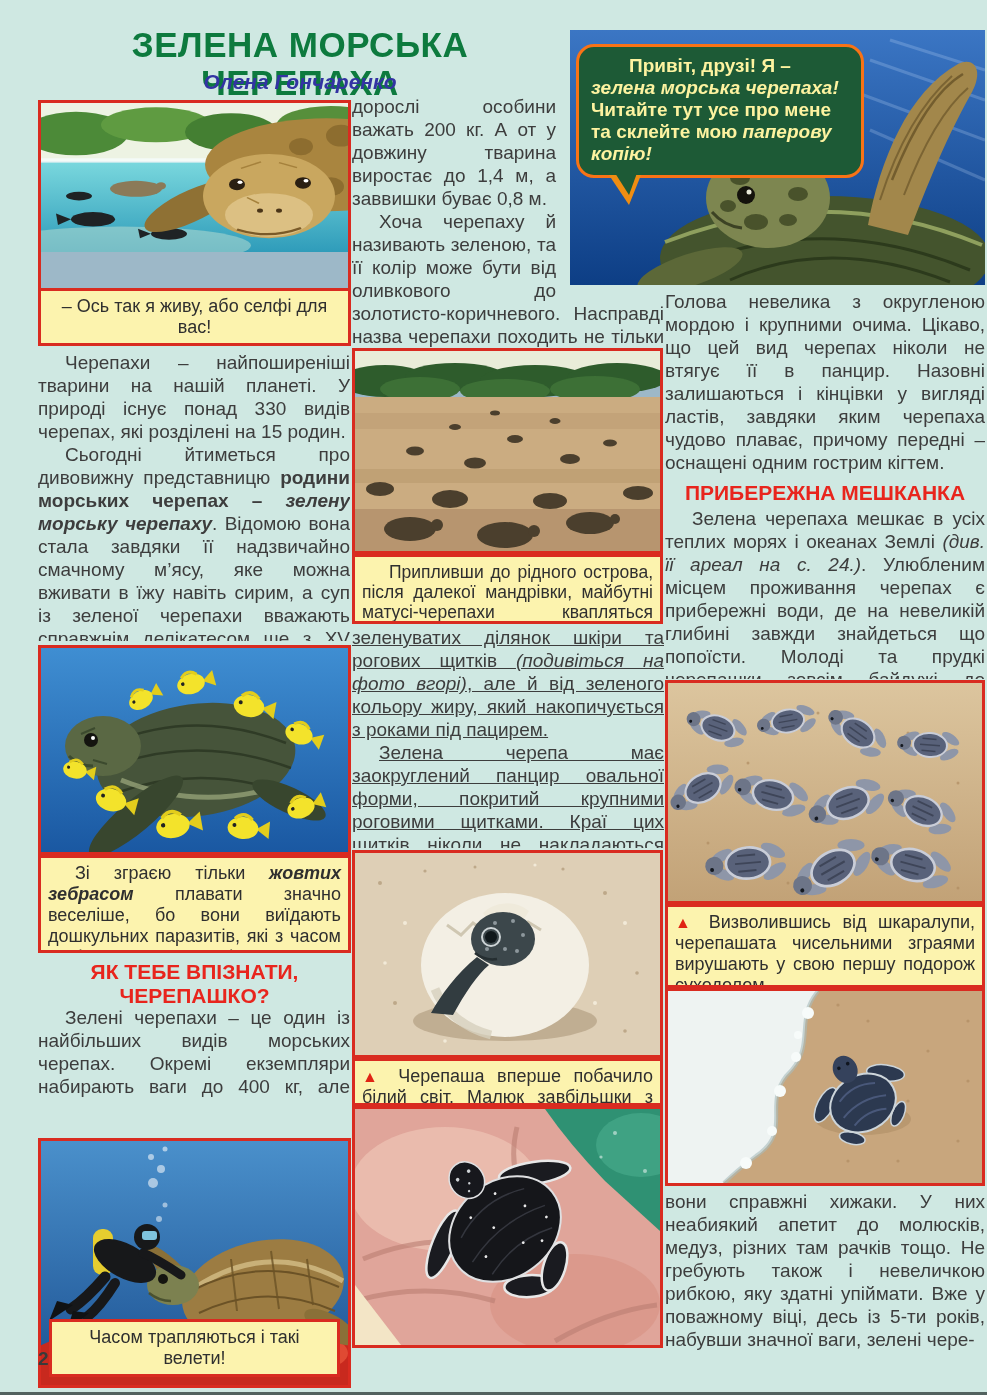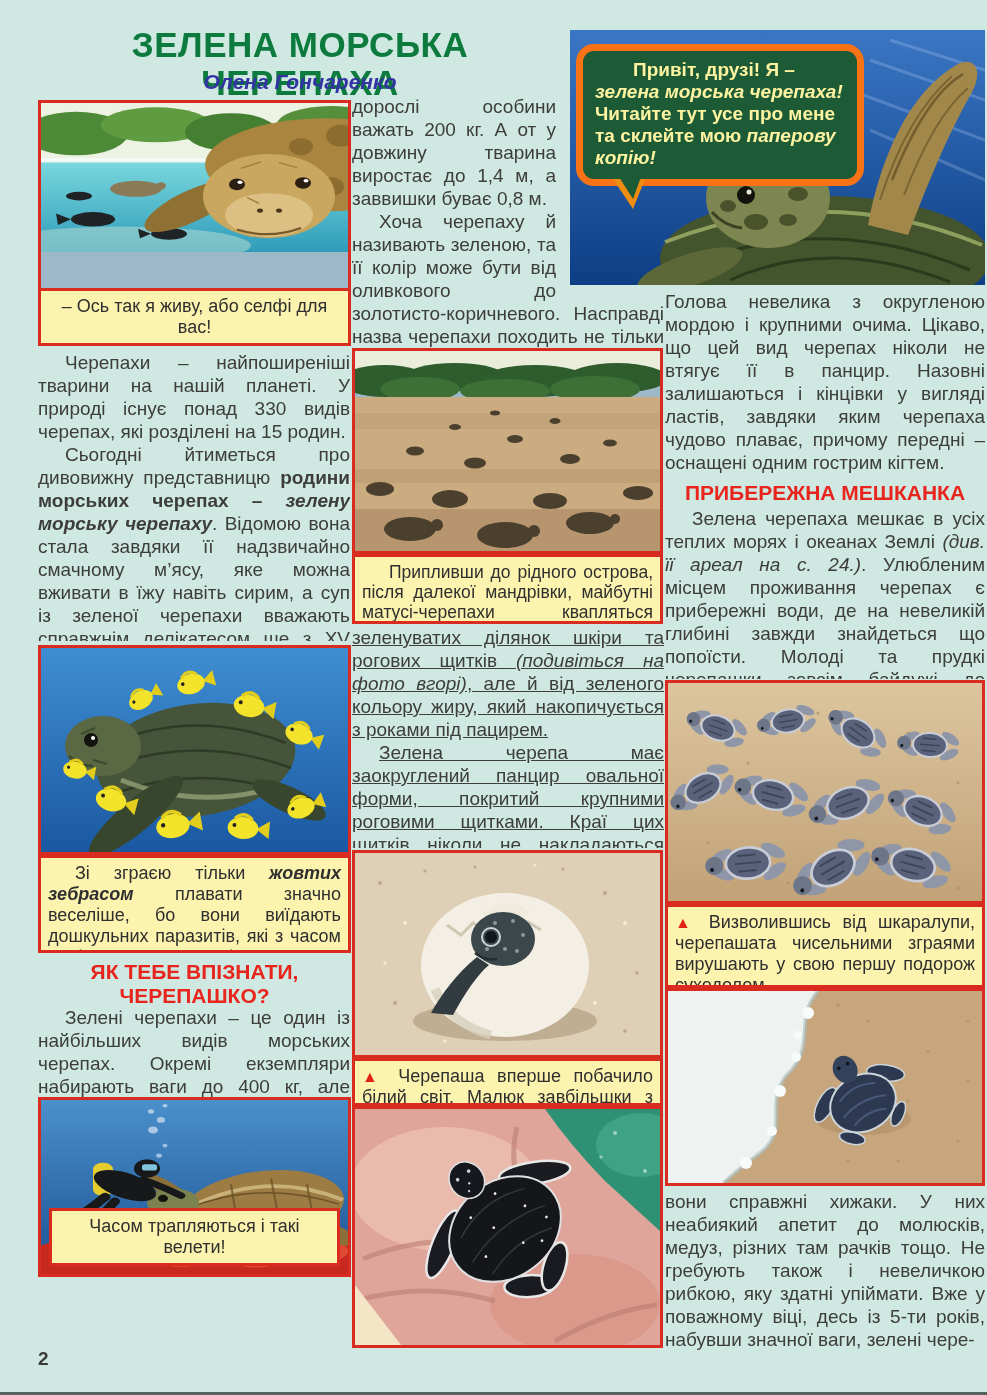--- a/index.html
+++ b/index.html
@@ -35,21 +35,21 @@
   .cap{
     position:absolute; box-sizing:border-box;
     background:#fcf3ae; border:3px solid #d92b20; color:#2f2f2f;
     font-size:18px; line-height:21px; text-align:justify; padding:5px 7px;
     overflow:hidden;
   }
   .cap p{margin:0;}
   .tri{color:#e02414; font-size:16px;}
   .bubble{
     position:absolute; left:6px; top:14px; width:288px;
-    background:#1d5a36; border:7px solid #f97316; border-radius:18px;
+    background:#1d5a36; border:3px solid #f97316; border-radius:18px;
     padding:8px 12px 10px 12px; box-sizing:border-box;
     color:#fdf3a0; font-size:19px; font-weight:bold; line-height:22px;
     text-align:left; z-index:3;
   }
   .bubble .ind-first{text-indent:38px; margin:0;}
   .bubble::after{
     content:""; position:absolute; left:30px; bottom:-30px;
     border:solid transparent; border-width:30px 12px 0 20px;
     border-top-color:#ef8d12;
   }
@@ -206,21 +206,21 @@
   <div class="cap" style="left:38px; top:855px; width:313px; height:98px;">
     <p class="ind"><span>Зі зграєю тільки </span><b><i>жовтих зебрасом</i></b><span> плавати значно веселіше, бо вони виїдають дошкульних паразитів, які з часом наліплюються на шкіру черепахи та її панцир.</span></p>
   </div>
 
   <div class="abs red-head" style="left:38px; top:960px; width:313px;">ЯК ТЕБЕ ВПІЗНАТИ, ЧЕРЕПАШКО?</div>
 
   <div class="abs body-text" style="left:38px; top:1006px; width:312px; height:92px;">
     <p class="ind">Зелені черепахи – це один із найбільших видів морських черепах. Окремі екземпляри набирають ваги до 400 кг, але загалом</p>
   </div>
 
-  <div class="photo" style="left:38px; top:1097px; width:313px; height:180px;">
+  <div class="photo" style="left:38px; top:1138px; width:313px; height:250px;">
     <svg viewBox="0 0 307 244" preserveAspectRatio="none">
       <defs>
         <linearGradient id="gwI" x1="0" y1="0" x2="0" y2="1">
           <stop offset="0" stop-color="#4a90cb"></stop>
             <stop offset="1" stop-color="#1c5192"></stop>
         </linearGradient>
       </defs>
       <rect width="307" height="244" fill="url(#gwI)"></rect>
       <g fill="#ffffff" opacity="0.55">
         <circle cx="112" cy="42" r="5"></circle>

